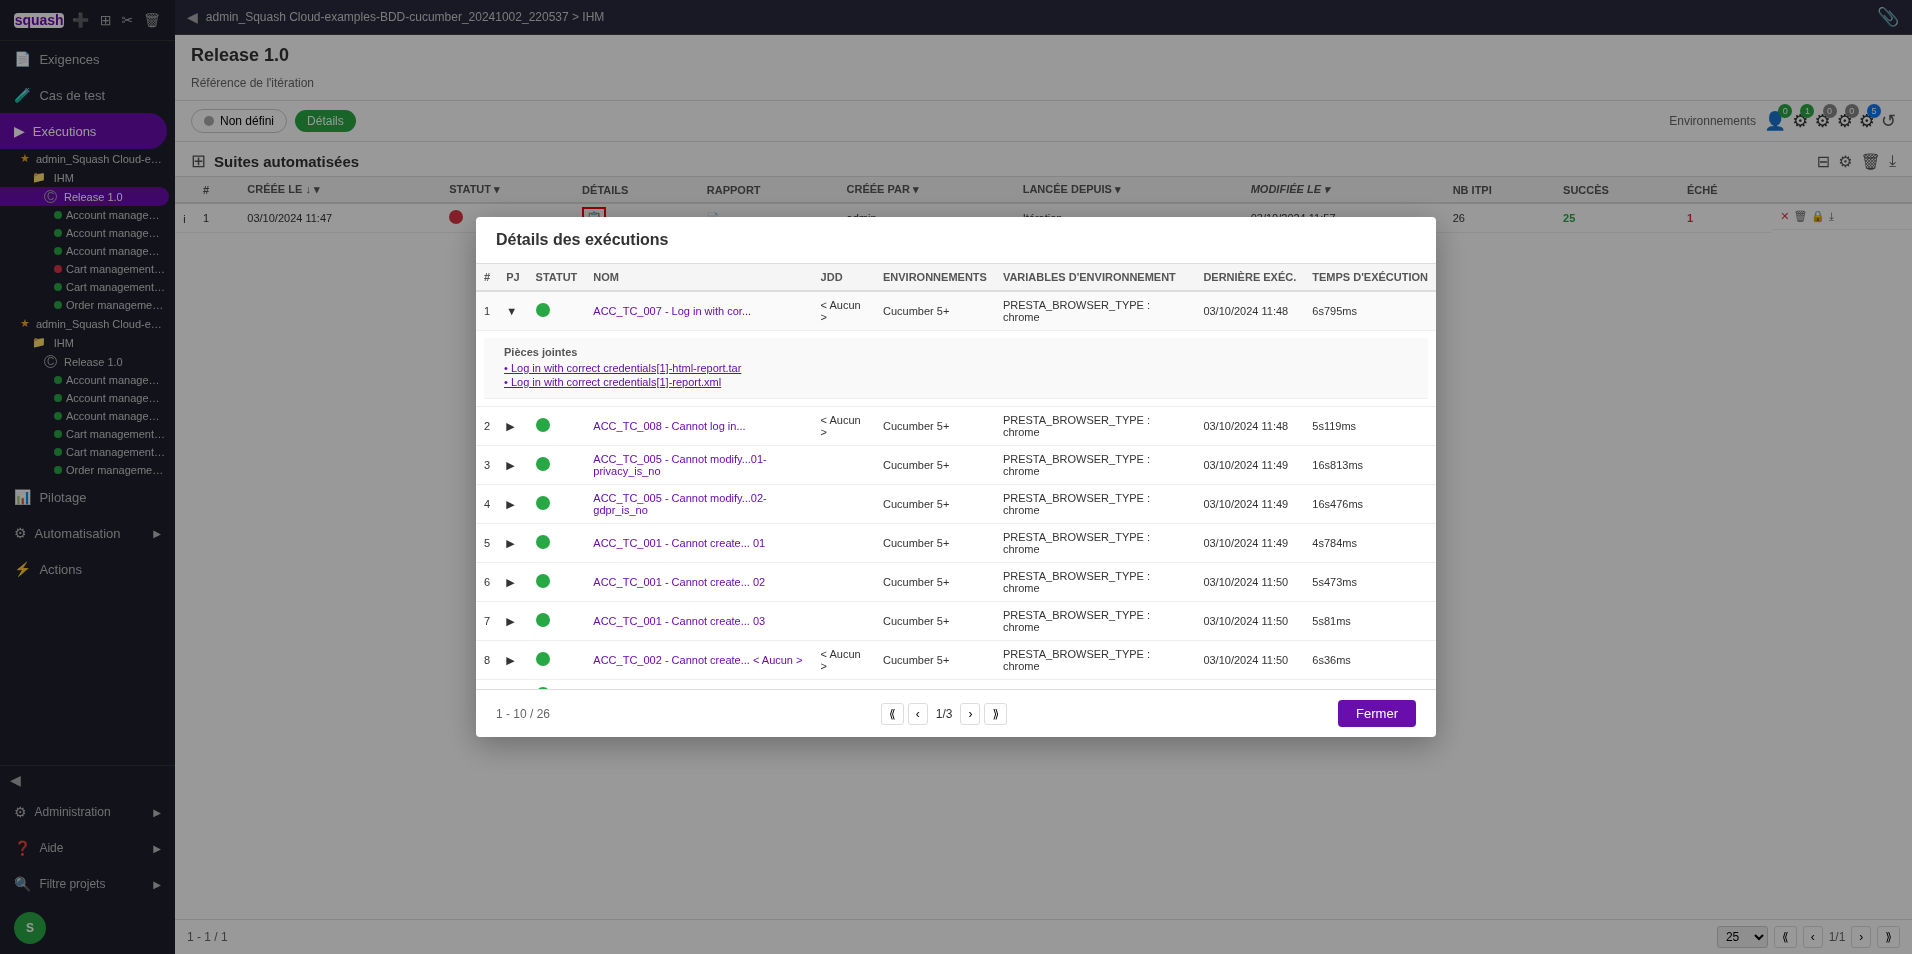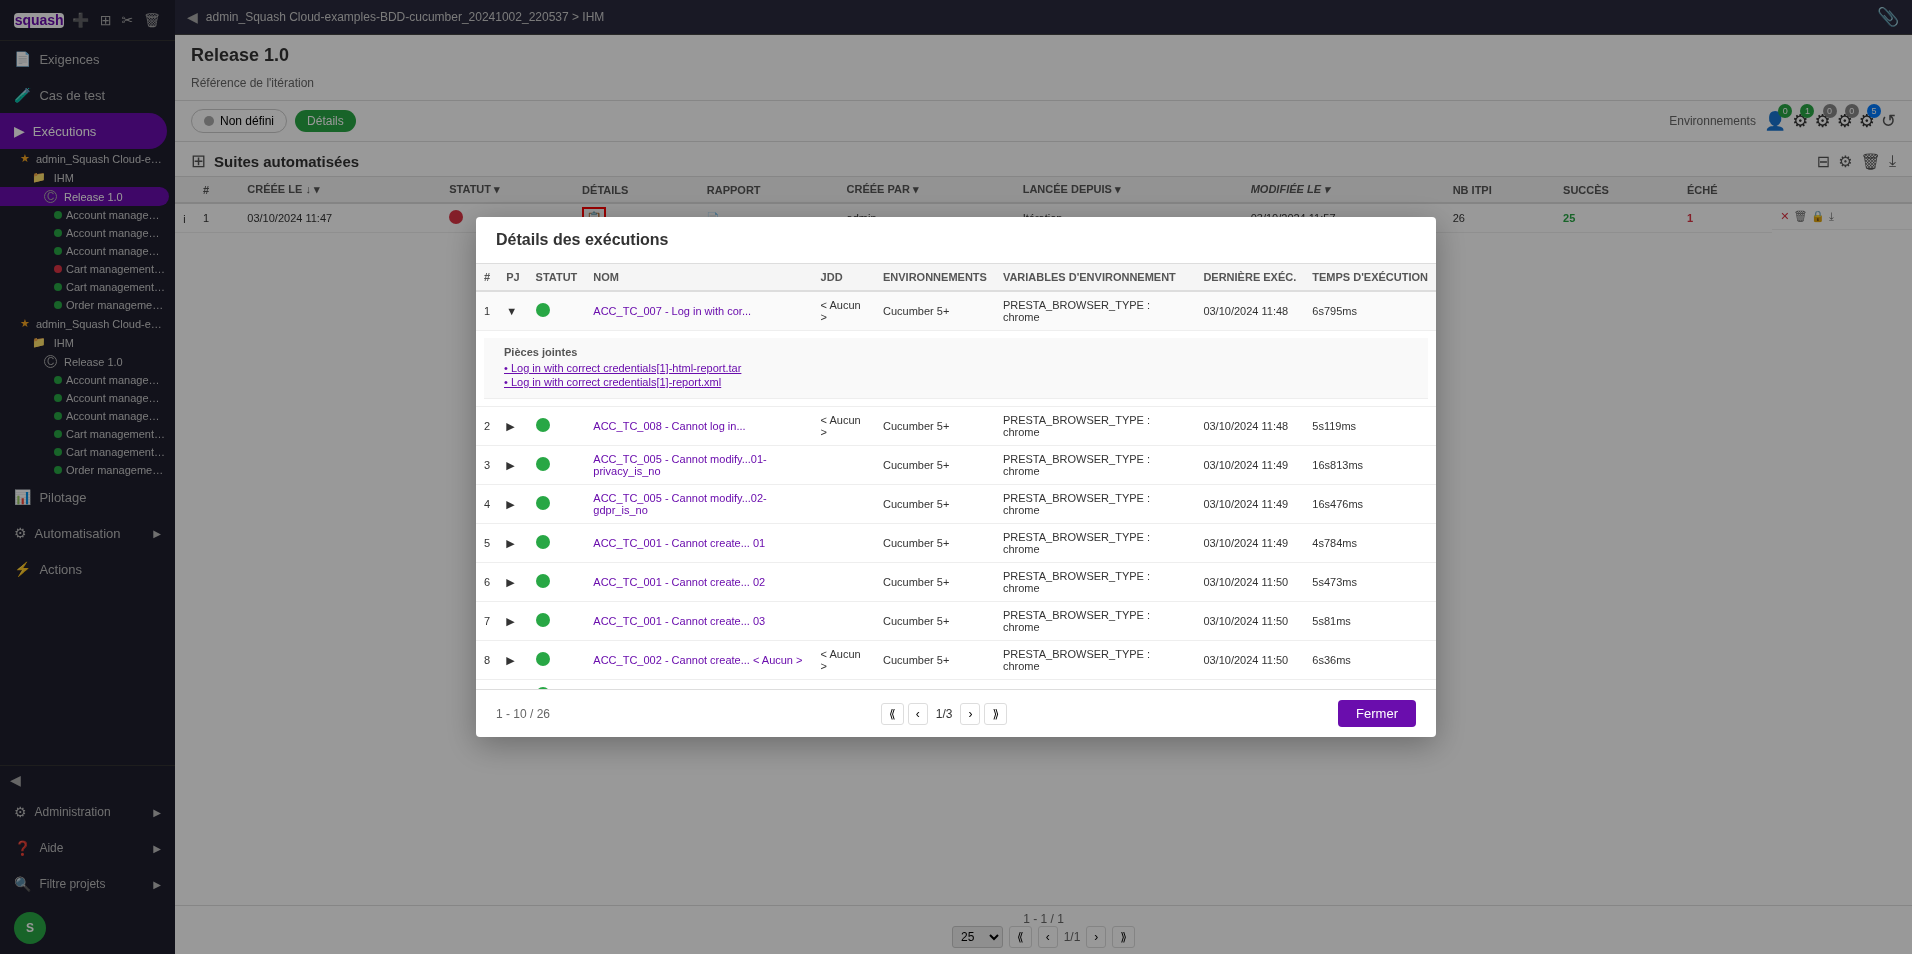--- a/index.html
+++ b/index.html
@@ -88,21 +88,21 @@
     .close-btn { background: #6a0dad; color: white; border: none; padding: 6px 18px; border-radius: 4px; cursor: pointer; font-size: 13px; }
     .status-circle-green { width: 14px; height: 14px; border-radius: 50%; background: #28a745; display: inline-block; }
     .status-circle-red { width: 14px; height: 14px; border-radius: 50%; background: #dc3545; display: inline-block; }
     .link-text { color: #6a0dad; cursor: pointer; }
 
     .pj-section { background: #f9f9f9; padding: 8px 20px; border-bottom: 1px solid #eee; }
     .pj-title { font-weight: bold; font-size: 11px; color: #555; margin-bottom: 4px; }
     .pj-link { display: block; color: #6a0dad; text-decoration: underline; cursor: pointer; font-size: 11px; margin-bottom: 2px; }
 
     .pagination-info { font-size: 12px; color: #666; }
-    .bottom-bar { padding: 6px 12px; background: white; border-top: 1px solid #e0e0e0; display: flex; align-items: center; justify-content: space-between; font-size: 12px; color: #666; flex-direction: column; }
+    .bottom-bar { padding: 6px 12px; background: white; border-top: 1px solid #e0e0e0; display: flex; align-items: center; justify-content: space-between; font-size: 12px; color: #666; }
     .page-size-select { border: 1px solid #ccc; padding: 2px 4px; border-radius: 3px; font-size: 12px; }
 
     .row-expanded { background: #fafafa; }
   </style>
 </head>
 <body>
 
 <div class="app-container">
 
   <div class="sidebar">

